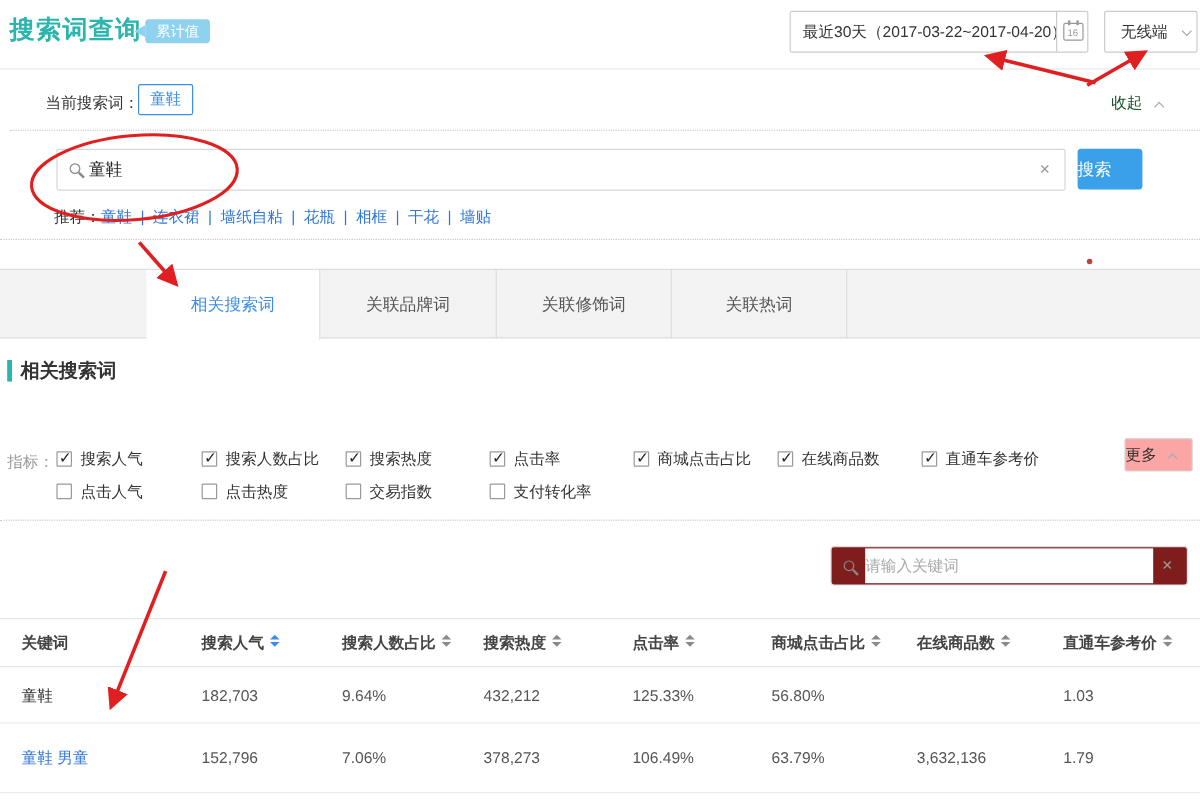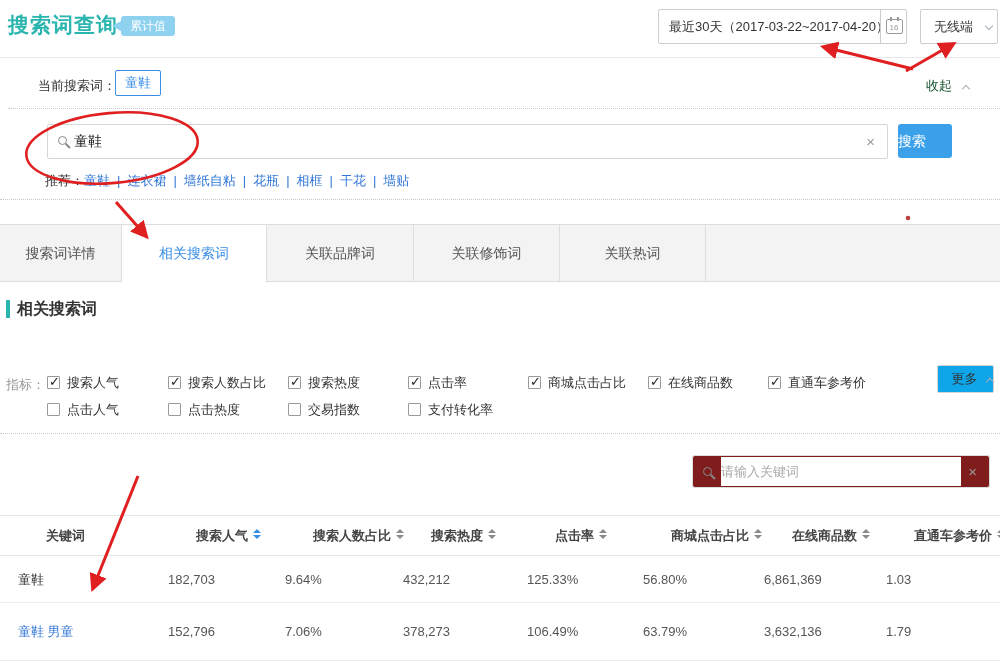--- a/index.html
+++ b/index.html
@@ -62,33 +62,33 @@
   
   .sec-bar{left:6px; top:300px; width:4px; height:18px; background:var(--teal);}
   .sec-title{left:17px; top:299px; font-size:16px; font-weight:bold; color:#333;}
 
   
   .metrics-label{left:6px; top:376px; font-size:13px; color:#999;}
   .metric-item{position:absolute; height:14px; font-size:13px; color:#333; white-space:nowrap;}
   .cb{display:inline-block; width:13px; height:13px; border:1px solid #9a9a9a; background:#fff; border-radius:1px;
       vertical-align:-2px; margin-right:7px; position:relative;}
   .cb.checked::after{content:"\2713"; position:absolute; left:1px; top:-3px; font-size:13px; font-weight:bold; color:#222;}
-  .more-btn{left:937px; top:365px; width:57px; height:28px; border:1px solid #d5d5d5; border-radius:2px; background:#0ea5e9;
-            font-size:13px; color:#333; text-align:right; line-height:26px;}
+  .more-btn{left:937px; top:365px; width:57px; height:28px; border:1px solid #d5d5d5; border-radius:2px; background:#fca5a5;
+            font-size:13px; color:#333; text-align:left; line-height:26px;}
 
   
   .kw-input{left:692px; top:455px; width:298px; height:33px; border:1px solid #ddd; border-radius:3px; background:#7f1d1d;}
   .kw-input input{position:absolute; left:28px; top:1px; width:240px; height:29px; border:none; outline:none;
             font-size:13px; color:#555; font-family:inherit;}
   .kw-input input::placeholder{color:#aaa;}
   .kw-input .mag{top:11px;}
 
   
   .thead{left:0; top:515px; width:1000px; height:41px; border-top:1px solid #e5e5e5; border-bottom:1px solid #e5e5e5;}
-  .th{position:absolute; top:0; line-height:40px; font-size:13px; font-weight:bold; color:#444; white-space:nowrap;margin-left:28px;}
+  .th{position:absolute; top:0; line-height:40px; font-size:13px; font-weight:bold; color:#444; white-space:nowrap;}
   .sort{display:inline-block; vertical-align:1px; margin-left:5px;}
   .sort i{display:block; width:0; height:0; border-left:4px solid transparent; border-right:4px solid transparent;}
   .sort .u{border-bottom:4px solid #8a8a8a; margin-bottom:2px;}
   .sort .d{border-top:4px solid #8a8a8a;}
   .sort.active .u{border-bottom-color:var(--blue);}
   .sort.active .d{border-top-color:var(--blue);}
   .trow{position:absolute; left:0; width:1000px; border-bottom:1px solid #ececec;}
   .td{position:absolute; top:0; font-size:13px; color:#555; white-space:nowrap;}
   .td.kw{color:#333;}
   .td.kw.link{color:var(--link); cursor:pointer;}
@@ -134,21 +134,20 @@
   </div>
   <div class="abs search-btn">搜索</div>
 
   <div class="abs recommend">
     <span>推荐：</span><span id="recs"><a href="javascript:void(0)">童鞋</a><span class="sep">|</span><a href="javascript:void(0)">连衣裙</a><span class="sep">|</span><a href="javascript:void(0)">墙纸自粘</a><span class="sep">|</span><a href="javascript:void(0)">花瓶</a><span class="sep">|</span><a href="javascript:void(0)">相框</a><span class="sep">|</span><a href="javascript:void(0)">干花</a><span class="sep">|</span><a href="javascript:void(0)">墙贴</a></span>
   </div>
 
   <div class="abs dotline" style="top:199px;"></div>
 
   <div class="abs tabbar" id="tabs">
-      <div class="tab" style="left: 0px; width: 122px;">搜索词详情</div>
       <div class="tab active" style="left: 122px; width: 145px;">相关搜索词</div>
       <div class="tab" style="left: 267px; width: 147px;">关联品牌词</div>
       <div class="tab" style="left: 414px; width: 146px;">关联修饰词</div>
       <div class="tab" style="left: 560px; width: 146px;">关联热词</div>
     </div>
 
   <div class="abs sec-bar"></div>
   <div class="abs sec-title">相关搜索词</div>
 
   <div class="abs metrics-label">指标：</div>
@@ -191,21 +190,20 @@
       <div class="th" style="left: 886px;"><span>直通车参考价</span><span class="sort"><i class="u"></i><i class="d"></i></span></div>
     </div>
   <div id="tbody">
       <div class="trow" style="top: 556px; height: 47px;">
         <div class="td kw" style="left: 18px; line-height: 47px;">童鞋</div>
         <div class="td" style="left: 168px; line-height: 47px;">182,703</div>
         <div class="td" style="left: 285px; line-height: 47px;">9.64%</div>
         <div class="td" style="left: 403px; line-height: 47px;">432,212</div>
         <div class="td" style="left: 527px; line-height: 47px;">125.33%</div>
         <div class="td" style="left: 643px; line-height: 47px;">56.80%</div>
-        <div class="td" style="left: 764px; line-height: 47px;">6,861,369</div>
         <div class="td" style="left: 886px; line-height: 47px;">1.03</div>
       </div>
       <div class="trow" style="top: 603px; height: 58px;">
         <div class="td kw link" style="left: 18px; line-height: 58px;">童鞋 男童</div>
         <div class="td" style="left: 168px; line-height: 58px;">152,796</div>
         <div class="td" style="left: 285px; line-height: 58px;">7.06%</div>
         <div class="td" style="left: 403px; line-height: 58px;">378,273</div>
         <div class="td" style="left: 527px; line-height: 58px;">106.49%</div>
         <div class="td" style="left: 643px; line-height: 58px;">63.79%</div>
         <div class="td" style="left: 764px; line-height: 58px;">3,632,136</div>

